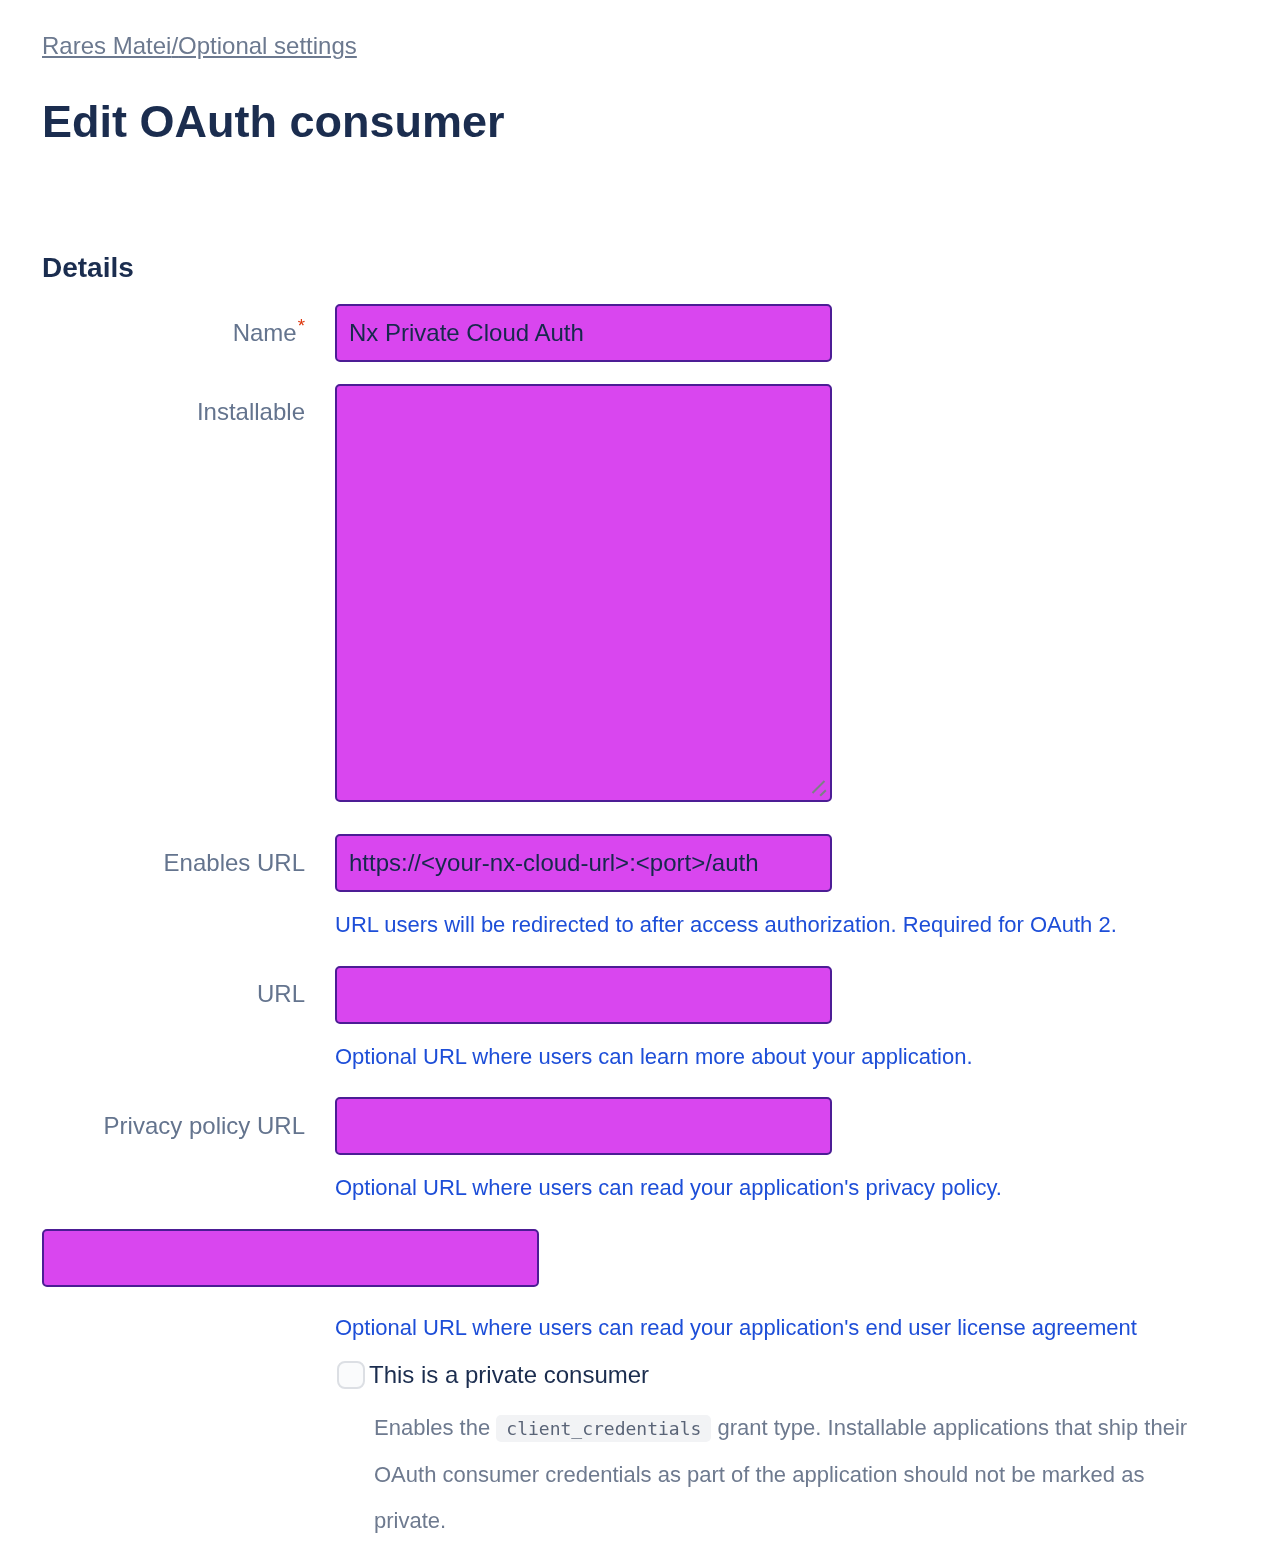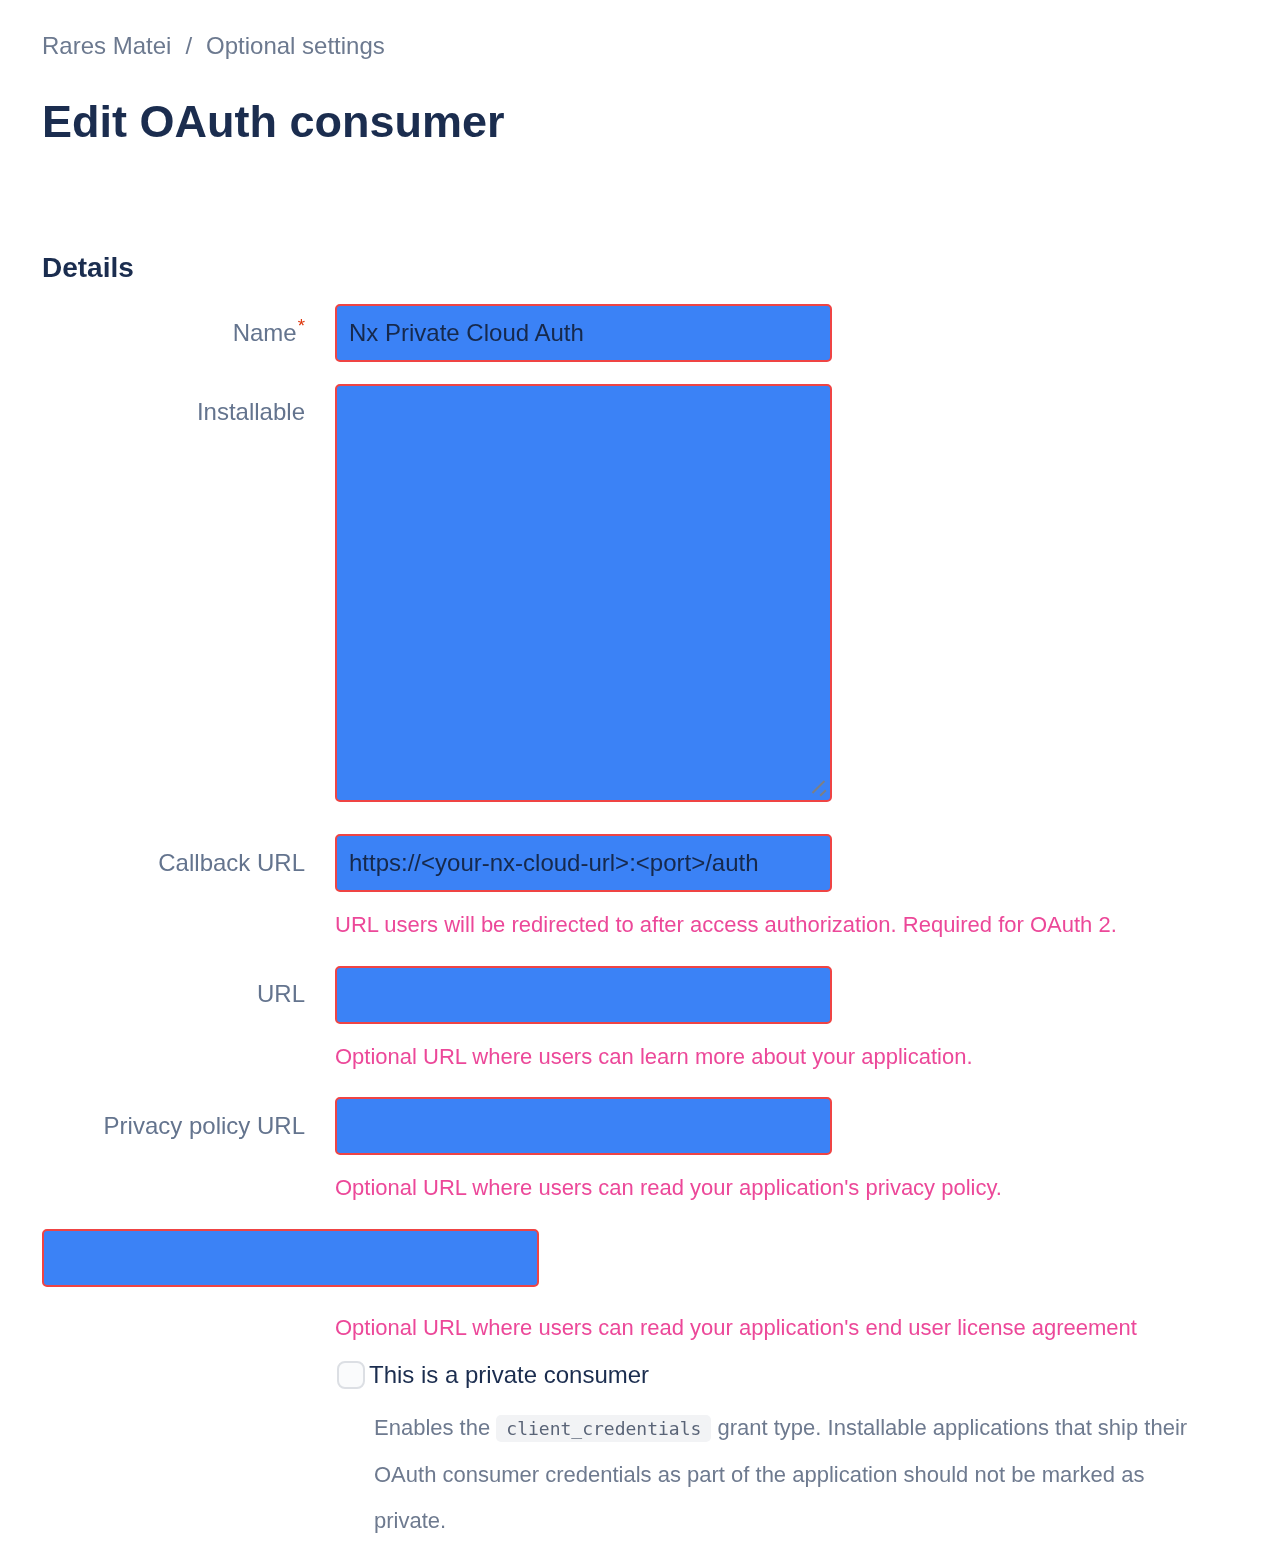--- a/index.html
+++ b/index.html
@@ -6,21 +6,21 @@
   html,body { background:#ffffff; }
   body {
     width:1278px; min-height:1554px;
     font-family:"Liberation Sans","DejaVu Sans",sans-serif;
     color:#172B4D;
     position:relative;
   }
   .page { padding:32px 42px 40px 42px; }
 
   
-  .breadcrumb { display:flex; align-items:flex-start; gap:14px; font-size:24px; color:#6C798F; }
+  .breadcrumb { display:flex; align-items:flex-start; font-size:24px; color:#6C798F;text-decoration:underline; }
   .breadcrumb a { color:#6C798F; text-decoration:none; cursor:pointer; }
 
   
   h1.page-title { margin-top:36px; font-size:45px; font-weight:700; color:#1b2d4f; letter-spacing:0; }
   h2.section-title { margin-top:104px; font-size:28px; font-weight:700; color:#1b2d4f; }
 
   
   form.consumer-form { margin-top:20px; }
   .form-row {
     display:grid;
@@ -41,23 +41,23 @@
   .req {
     color:#DE350B;
     font-size:0.78em;
     vertical-align:super;
     line-height:0;
     margin-left:1px;
   }
 
   input.text-input, textarea.text-area {
     width:497px;
-    border:2px solid #ef4444;
+    border:2px solid #4c1d95;
     border-radius:5px;
-    background:#3b82f6;
+    background:#d946ef;
     font-family:"Liberation Sans","DejaVu Sans",sans-serif;
     font-size:24px;
     color:#16294C;
     outline:none;
   }
   input.text-input {
     height:58px;
     padding:0 0 0 12px;
   }
   textarea.text-area {
@@ -77,21 +77,21 @@
     transform:rotate(-45deg); transform-origin:center;
   }
   .resize-handle::before { width:17px; right:0px; bottom:9px; }
   .resize-handle::after  { width:8px;  right:0px; bottom:3px; }
 
   .help-text {
     margin-left:293px;
     margin-top:-4px;
     margin-bottom:26px;
     font-size:22px;
-    color:#ec4899;
+    color:#1d4ed8;
     line-height:1.35;
     max-width:900px;
   }
 
   
   .checkbox-row {
     margin-left:295px;
     margin-top:18px;
     display:flex;
     align-items:center;
@@ -153,21 +153,21 @@
 
     <div class="form-row align-top">
       <label>Installable</label>
       <div class="textarea-wrap">
         <textarea class="text-area" style=""></textarea>
         <span class="resize-handle"></span>
       </div>
     </div>
 
     <div class="form-row" style="margin-top:32px; margin-bottom:18px;">
-      <label>Callback URL</label>
+      <label>Enables URL</label>
       <input class="text-input" type="text" value="https://&lt;your-nx-cloud-url&gt;:&lt;port&gt;/auth" style="">
     </div>
     <div class="help-text" style="margin-top:14px;">URL users will be redirected to after access authorization. Required for OAuth 2.</div>
 
     <div class="form-row" style="margin-bottom:18px;">
       <label>URL</label>
       <input class="text-input" type="text" value="" style="">
     </div>
     <div class="help-text" style="margin-top:14px;">Optional URL where users can learn more about your application.</div>
 

